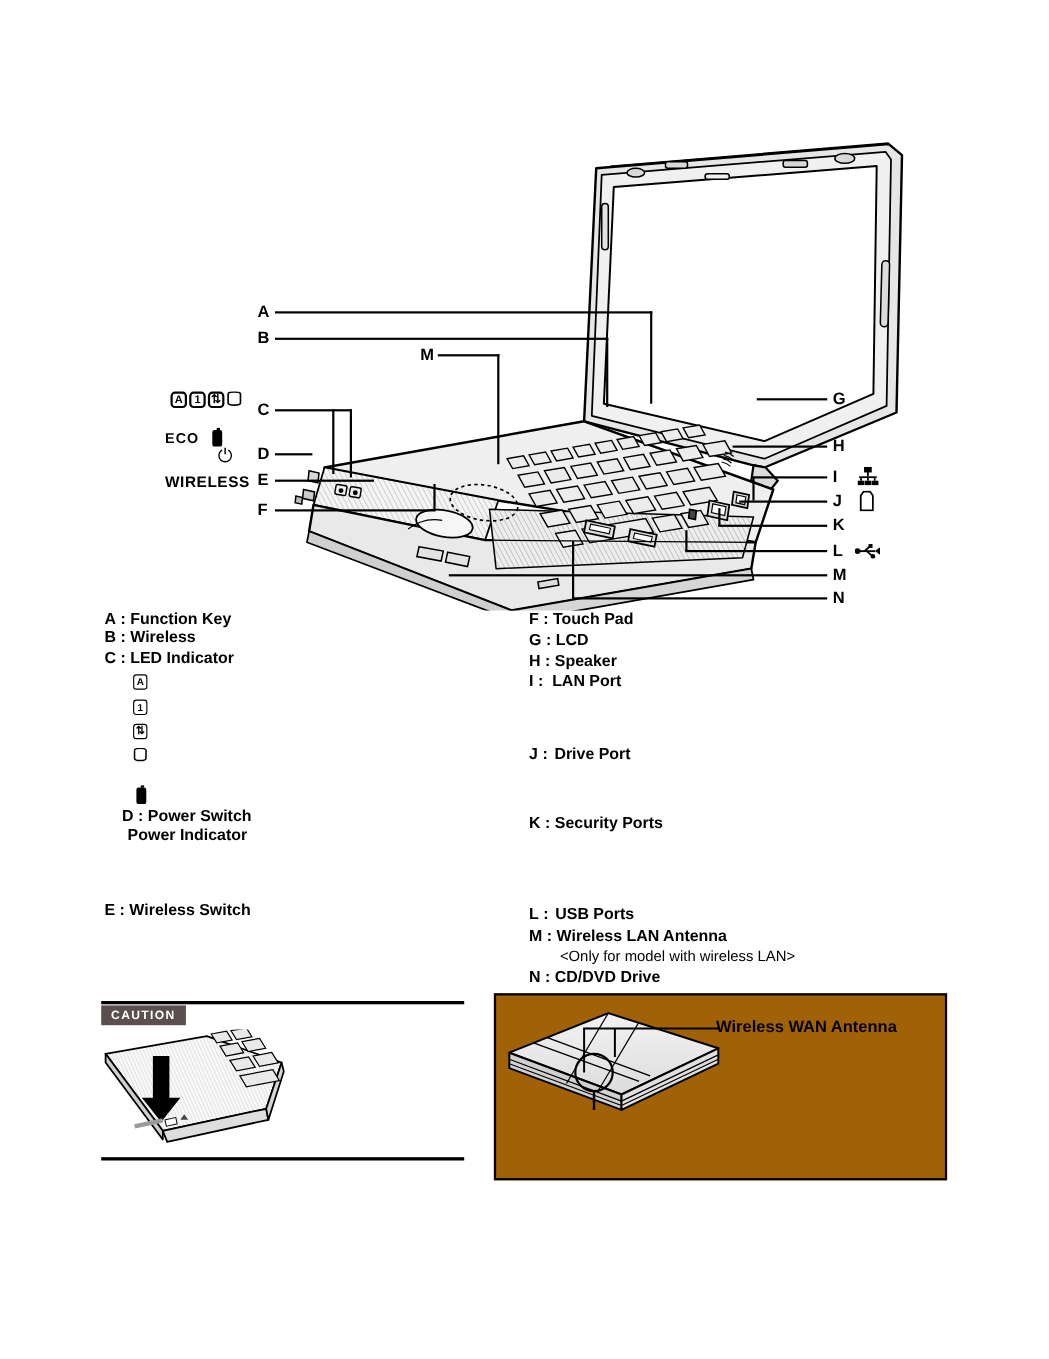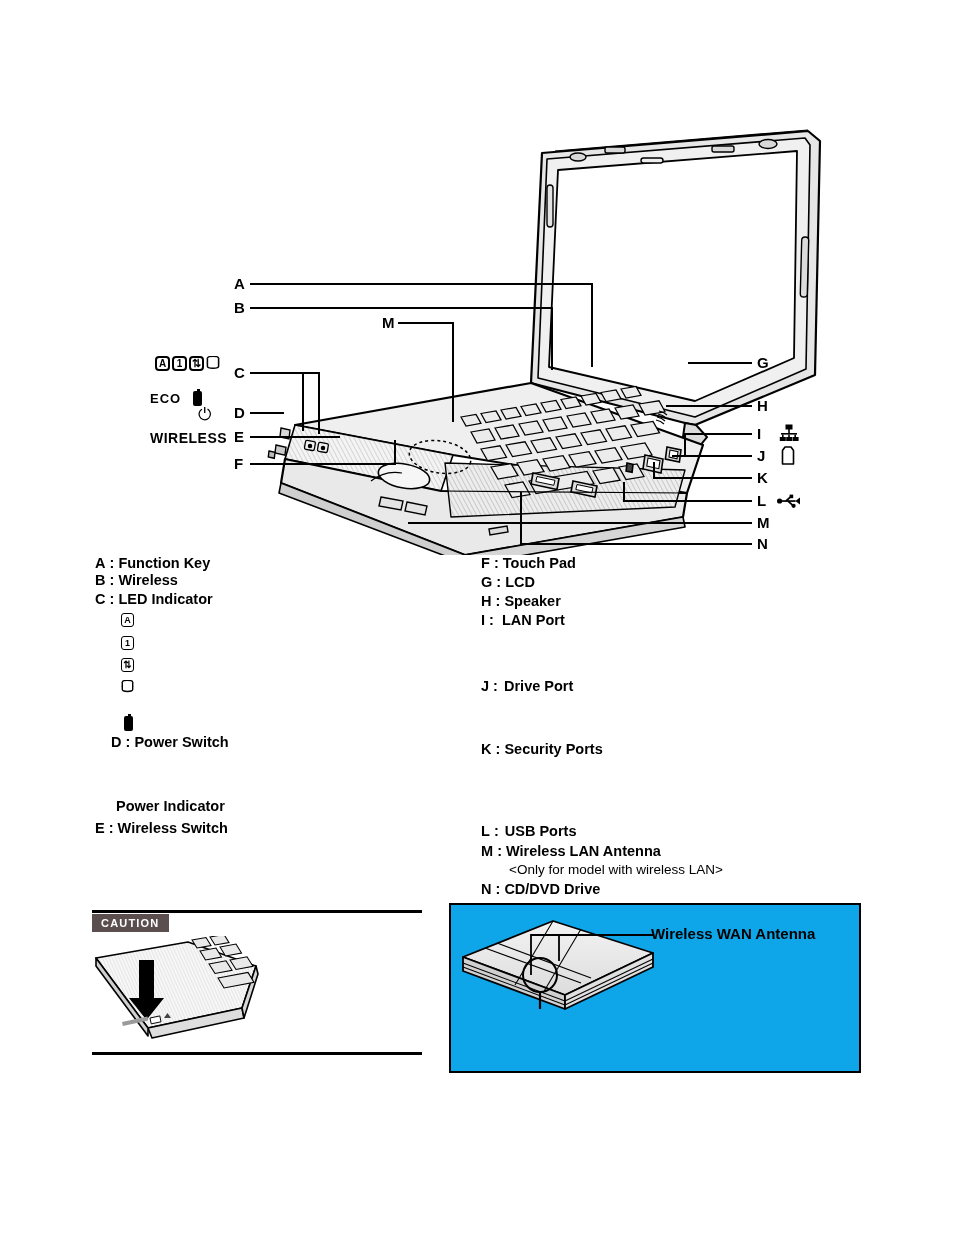--- a/index.html
+++ b/index.html
@@ -116,21 +116,21 @@
   }
   .caution-bottom-rule { height: 3px; background: #000; width: 100%; }
 
   
   #wan-box {
     position: absolute;
     left: 449px; top: 903px;
     width: 412px; height: 170px;
     border: 2px solid #000;
     box-sizing: border-box;
-    background: #0ea5e9;
+    background: #a16207;
   }
   .wan-label {
     position: absolute;
     font-size: 15px;
     font-weight: bold;
     left: 200px;
     top: 20px;
     white-space: nowrap;
   }
   svg { display: block; }
@@ -441,21 +441,21 @@
       <path d="M 1.4,2.3 L 1.4,6.3 A 5.6 2 0 0 0 12.6,6.3 L 12.6,2.3" fill="#fff" stroke="#000" stroke-width="1.5"></path>
       <path d="M 1.4,6.3 L 1.4,10.3 A 5.6 2 0 0 0 12.6,10.3 L 12.6,6.3" fill="#fff" stroke="#000" stroke-width="1.5"></path>
     </svg>
     <span class="batt" style="position:absolute; left:29px; top:160px;"></span>
 
     <div class="legend-row" style="left:16px; top:179px;">
       <span class="legend-key">D</span>
       <span>:</span>
       <span>Power Switch</span>
     </div>
-    <div class="legend-row" style="left:21px; top:197px;margin-top:46px;">
+    <div class="legend-row" style="left:21px; top:197px;">
       <span>Power Indicator</span>
     </div>
     <div class="legend-row" style="left:0; top:265px;">
       <span class="legend-key">E</span>
       <span>:</span>
       <span>Wireless Switch</span>
     </div>
   </div>
 
   <div class="legend" style="left:481px; top:556px; width:400px;">

